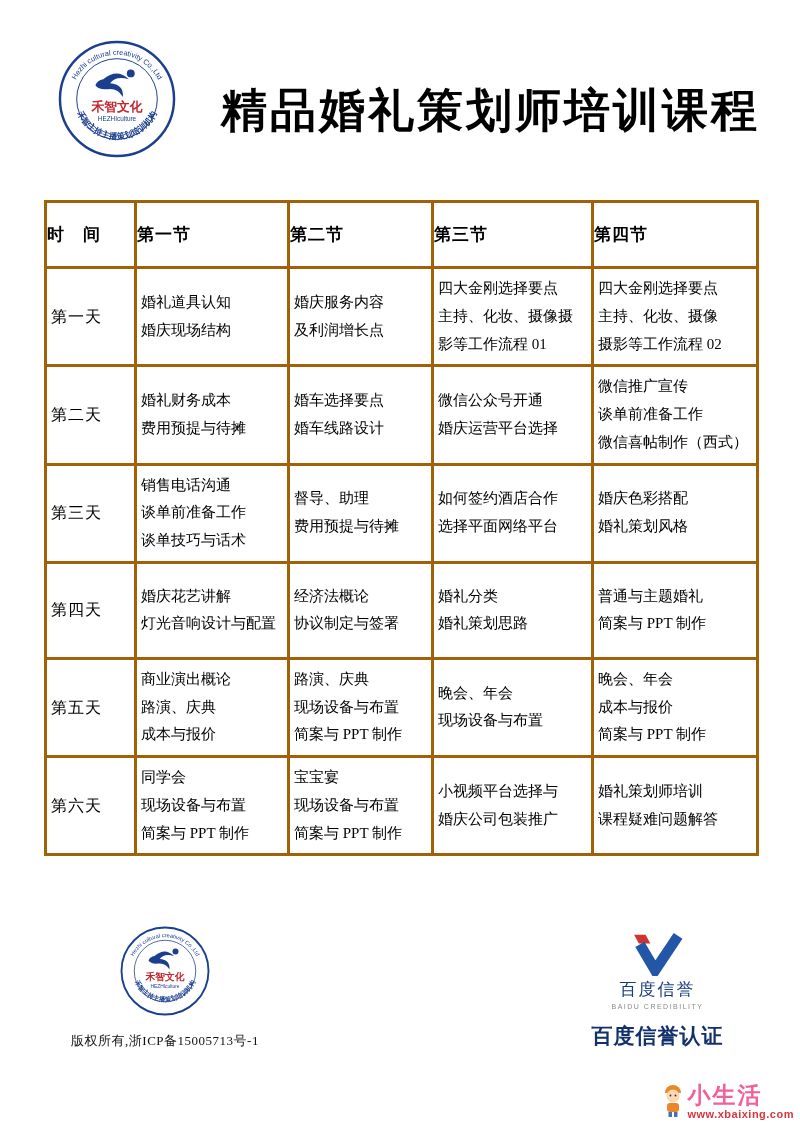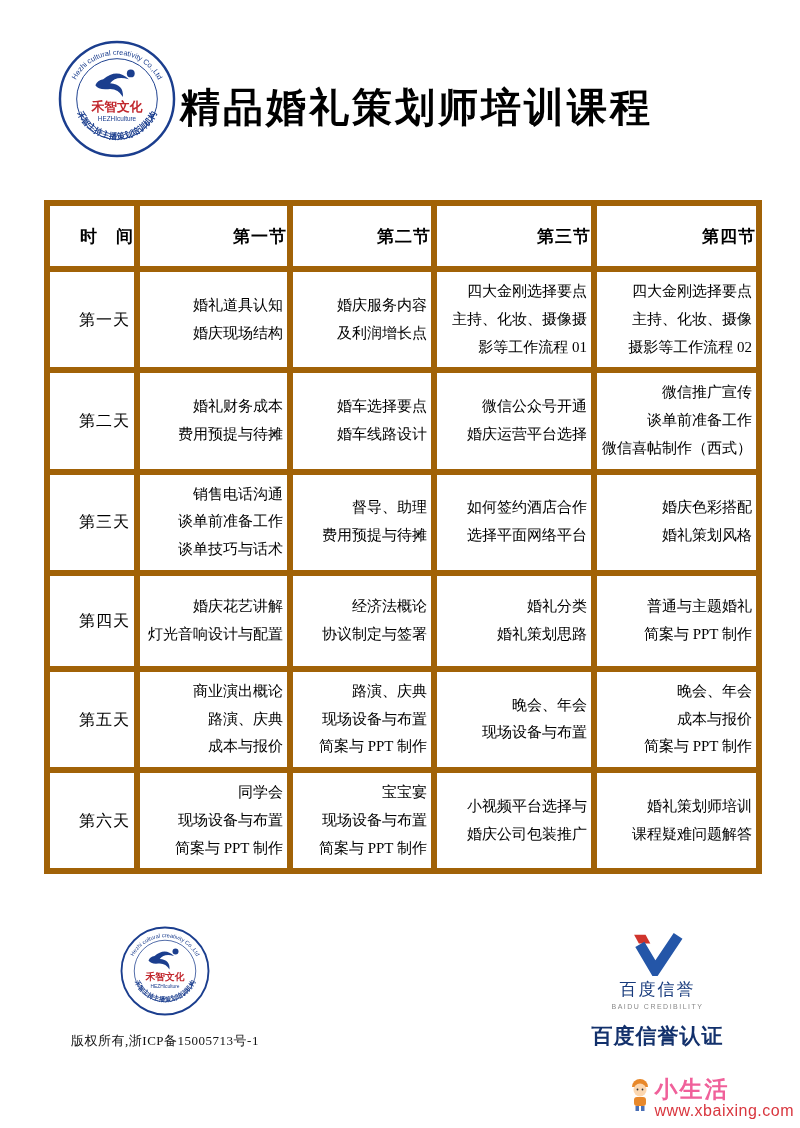--- a/index.html
+++ b/index.html
@@ -12,37 +12,37 @@
     overflow: hidden;
   }
 
   
   .top-logo {
     position: absolute; left: 58px; top: 40px;
     width: 118px; height: 118px;
   }
   .page-title {
     position: absolute; left: 180px; top: 80px; width: 580px;
-    text-align: left;
-    font-size: 40px; font-weight: bold; color: #000;
+    text-align: right;
+    font-size: 46px; font-weight: bold; color: #000;
     letter-spacing: 3px;
     font-family: "Liberation Sans", sans-serif;
   }
 
   
   table.schedule {
     position: absolute; left: 44px; top: 200px;
     width: 712px;
     border-collapse: collapse; table-layout: fixed;
     font-family: "Liberation Serif", serif;
     color: #000;
   }
   table.schedule th, table.schedule td {
-    border: 6px solid #a16207;
-    text-align: right; vertical-align: middle;
+    border: 3px solid #a16207;
+    text-align: left; vertical-align: middle;
   }
   table.schedule thead th {
     height: 66px;
     font-size: 17px; font-weight: bold;
     letter-spacing: 1px;
   }
   table.schedule tbody tr { height: 96px; }
   table.schedule tbody td {
     font-size: 15px;
     line-height: 1.85;
@@ -89,30 +89,30 @@
   }
   .baidu-cert {
     margin-top: 12px;
     font-size: 21px; font-weight: bold; color: #12306b;
     letter-spacing: 1px;
   }
 
   
   .watermark {
     position: absolute; right: 6px; bottom: 8px;
-    display: flex; align-items: flex-start; gap: 1px;
+    display: flex; align-items: center; gap: 1px;
   }
   .mascot-svg { width: 26px; height: 36px; }
   .wm-texts { display: flex; flex-direction: column; align-items: flex-start; }
   .wm-name {
     font-size: 23px; font-weight: bold; color: #f0609a;
     letter-spacing: 2px; line-height: 1.1;
   }
   .wm-url {
-    font-size: 16px; color: #d9363e; font-weight: normal;
+    font-size: 11px; color: #d9363e; font-weight: bold;
     letter-spacing: 0.5px;
   }
 </style>
 </head>
 <body>
 
 <div class="page">
 
   <div class="top-logo">
     <svg viewBox="0 0 120 120" width="118" height="118">

